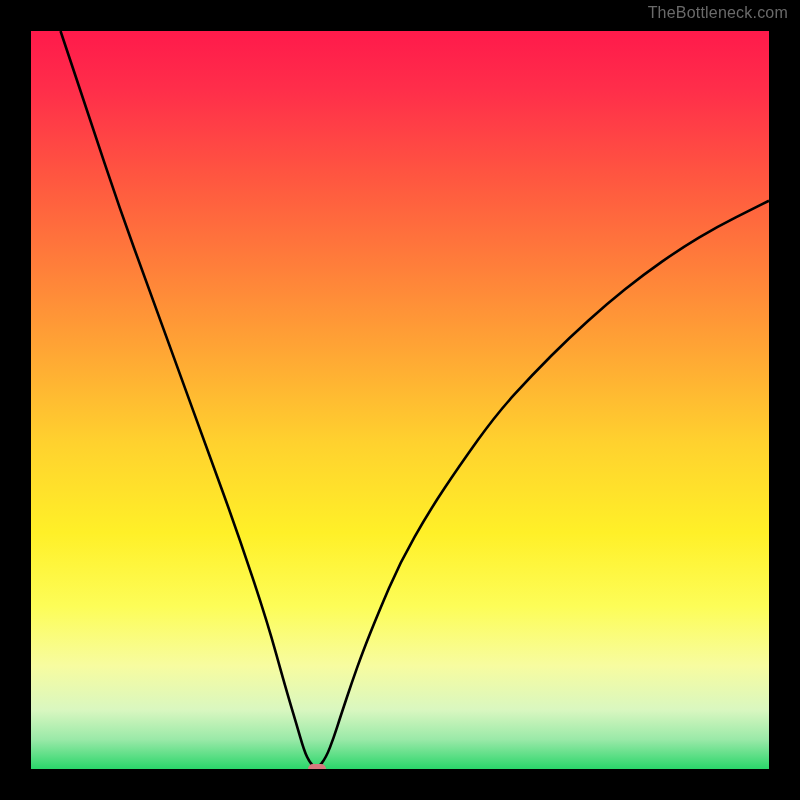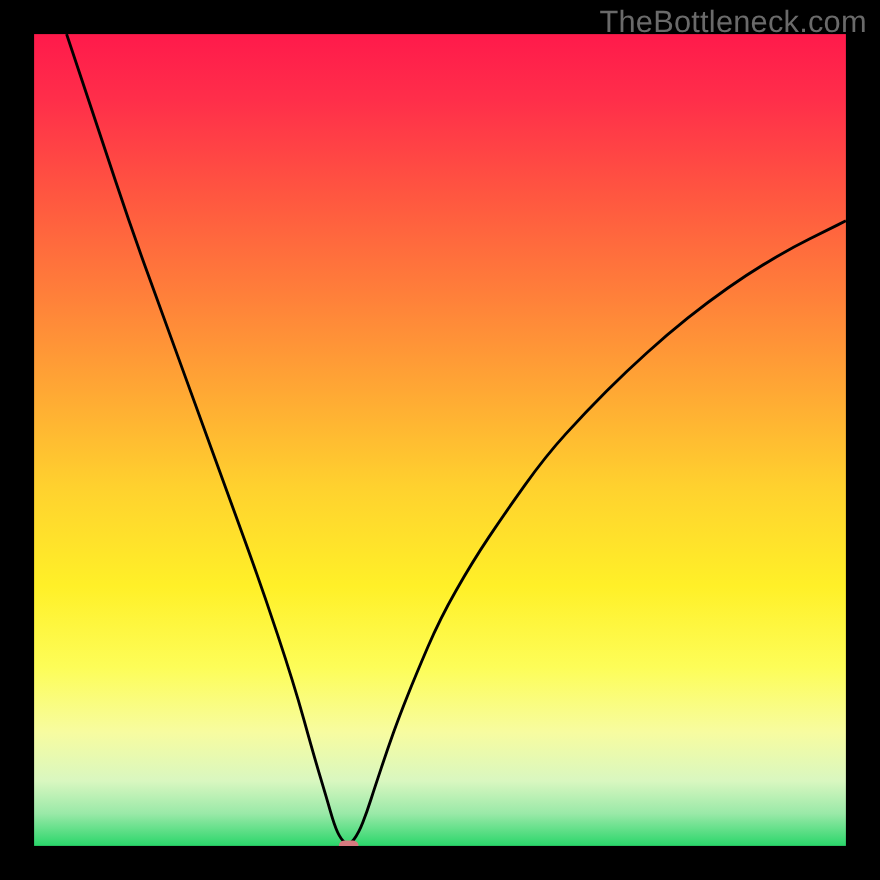--- a/index.html
+++ b/index.html
@@ -15,21 +15,21 @@
     position: relative;
     width: 800px;
     height: 800px;
     background: #000;
   }
   .watermark {
     position: absolute;
     top: 4px;
     right: 12px;
     color: #6a6a6a;
-    font-size: 28px;
+    font-size: 16px;
     letter-spacing: 0.2px;
     font-weight: 500;
     z-index: 20;
   }
   .plot {
     position: absolute;
     left: 31px;
     top: 31px;
     width: 738px;
     height: 738px;

